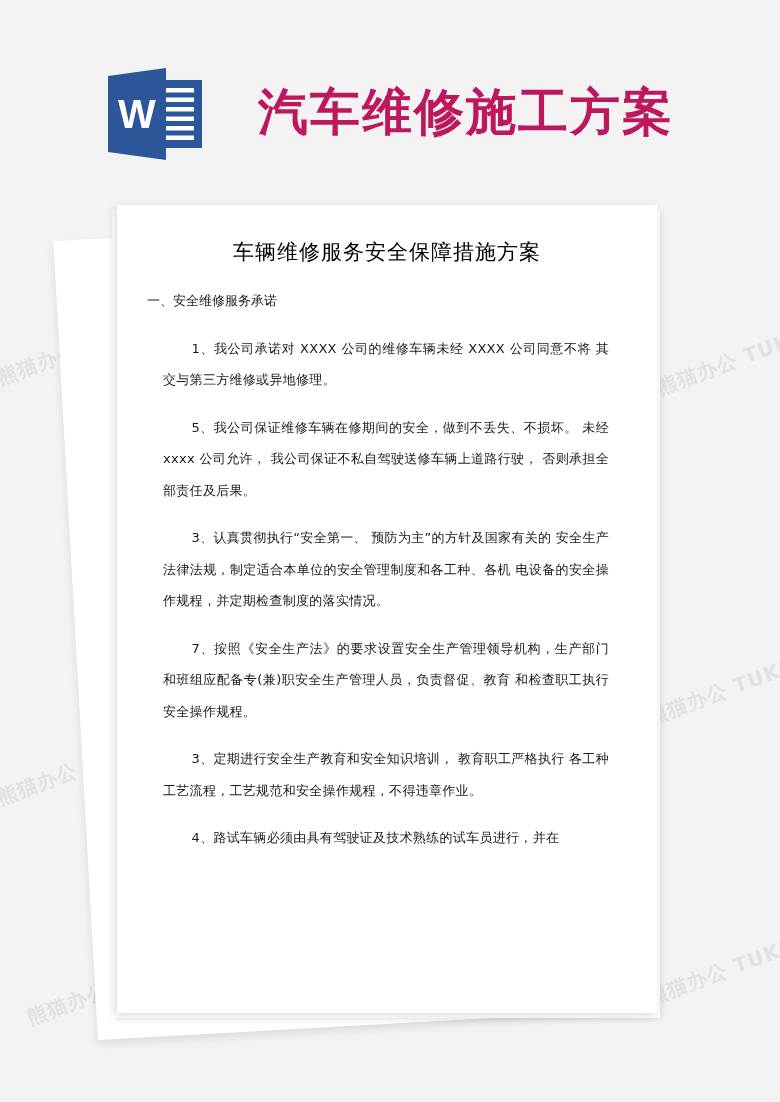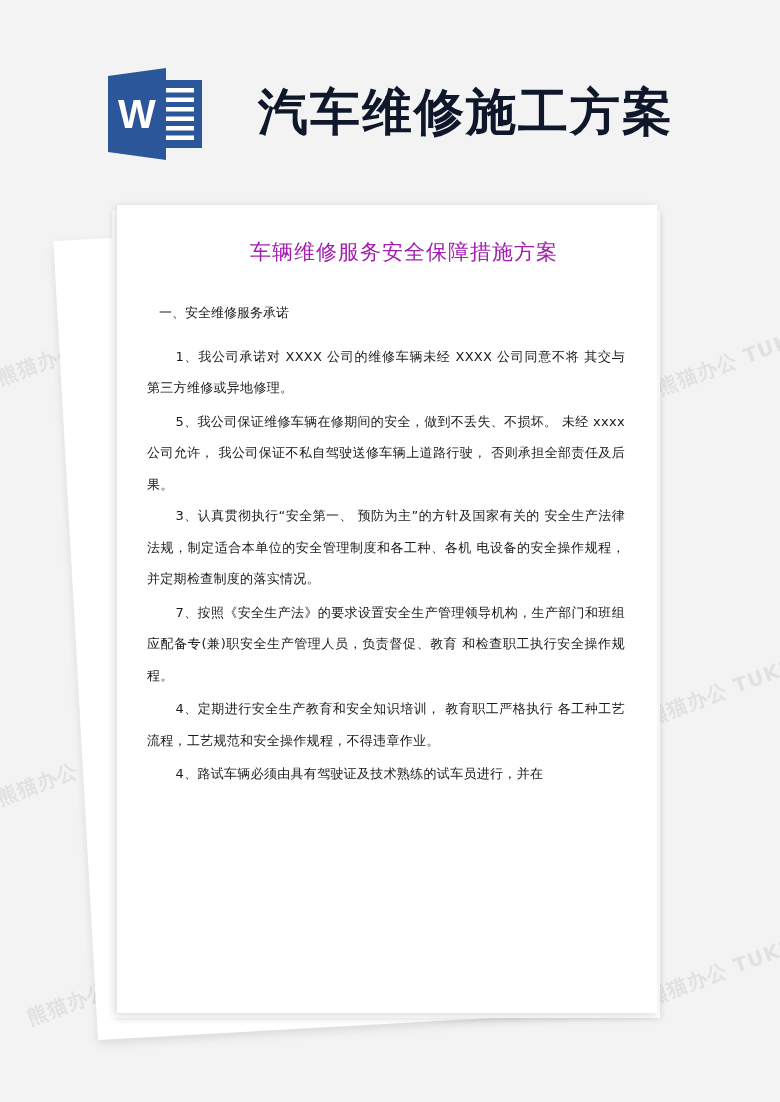--- a/index.html
+++ b/index.html
@@ -28,21 +28,21 @@
       width: 100px;
       height: 92px;
     }
     .banner-title {
       position: absolute;
       left: 258px;
       top: 80px;
       font-family: "DejaVu Serif", "Liberation Serif", serif;
       font-size: 50px;
       font-weight: bold;
-      color: #0f172a;
+      color: #be185d;
       letter-spacing: 2px;
       line-height: 64px;
       white-space: nowrap;
     }
     
     .wm {
       position: absolute;
       color: rgba(180,180,180,0.28);
       font-family: "DejaVu Sans", sans-serif;
       font-weight: bold;
@@ -82,42 +82,41 @@
       background: #ffffff;
       box-shadow: -2px 2px 8px rgba(0,0,0,0.14);
     }
     .doc-title {
       position: absolute;
       left: 0;
       top: 33px;
       width: 540px;
       text-align: center;
       font-size: 21px;
-      color: #a21caf;
+      color: #000000;
       letter-spacing: 1px;
       white-space: nowrap;
-      padding-left: 17px;
     }
     .doc-body {
       position: absolute;
       left: 30px;
       top: 80px;
       width: 478px;
       font-size: 13px;
       color: #1a1a1a;
       line-height: 31.5px;
     }
     .section-heading {
-      margin: 12px;
+      margin: 0;
       padding-left: 0;
       white-space: nowrap;
       font-family: Liberation Serif, serif;
     }
     .para {
-      margin: 0;
+      margin: 16px;
       text-indent: 2.2em;
       text-align: justify;
       letter-spacing: 0.3px;
     }
     .para.spaced {
       margin-top: 2px;
     }
   </style>
 </head>
 <body>
@@ -155,16 +154,16 @@
 <div class="paper">
   <div class="doc-title">车辆维修服务安全保障措施方案</div>
 
   <div class="doc-body">
     <p class="section-heading">一、安全维修服务承诺</p>
     <p class="para">1、我公司承诺对 XXXX 公司的维修车辆未经 XXXX 公司同意不将 其交与第三方维修或异地修理。</p>
     <p class="para spaced">5、我公司保证维修车辆在修期间的安全，做到不丢失、不损坏。 未经 xxxx 公司允许， 我公司保证不私自驾驶送修车辆上道路行驶， 否则承担全部责任及后果。</p>
 
     <p class="para">3、认真贯彻执行“安全第一、 预防为主”的方针及国家有关的 安全生产法律法规，制定适合本单位的安全管理制度和各工种、各机 电设备的安全操作规程，并定期检查制度的落实情况。</p>
     <p class="para spaced">7、按照《安全生产法》的要求设置安全生产管理领导机构，生产部门和班组应配备专(兼)职安全生产管理人员，负责督促、教育 和检查职工执行安全操作规程。</p>
-    <p class="para spaced">4、定期进行安全生产教育和安全知识培训， 教育职工严格执行 各工种工艺流程，工艺规范和安全操作规程，不得违章作业。</p>
+    <p class="para spaced">3、定期进行安全生产教育和安全知识培训， 教育职工严格执行 各工种工艺流程，工艺规范和安全操作规程，不得违章作业。</p>
     <p class="para spaced">4、路试车辆必须由具有驾驶证及技术熟练的试车员进行，并在</p>
   </div>
 </div>
 
 </body></html>

